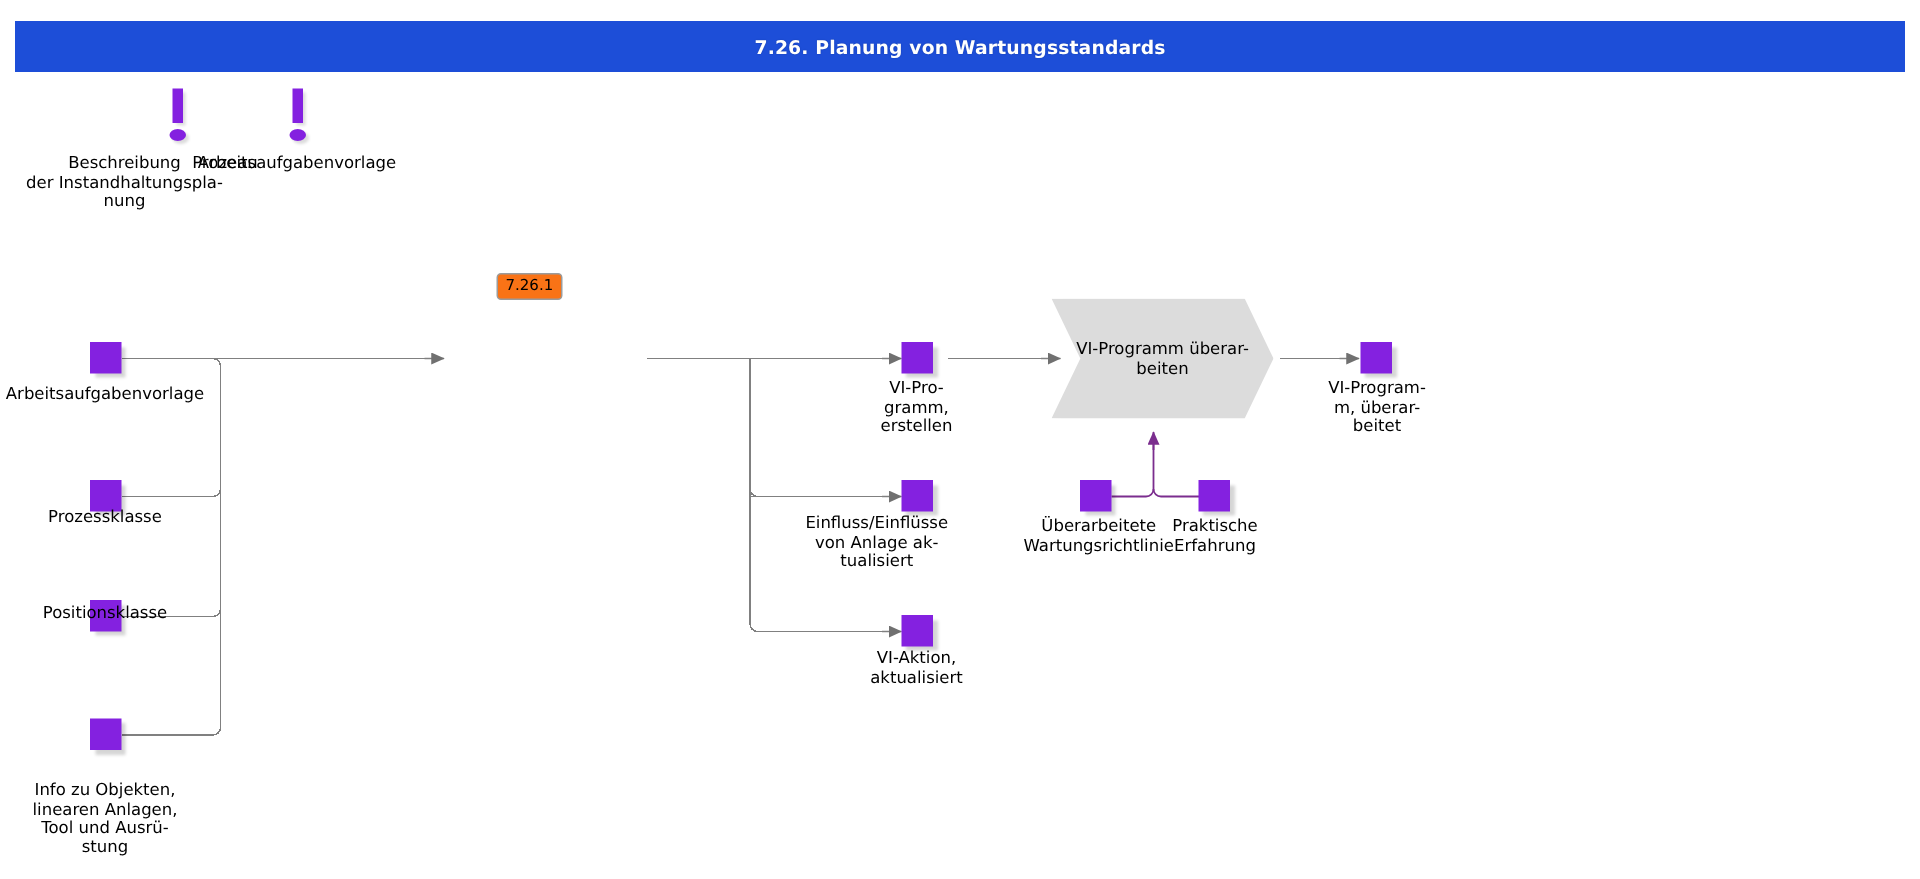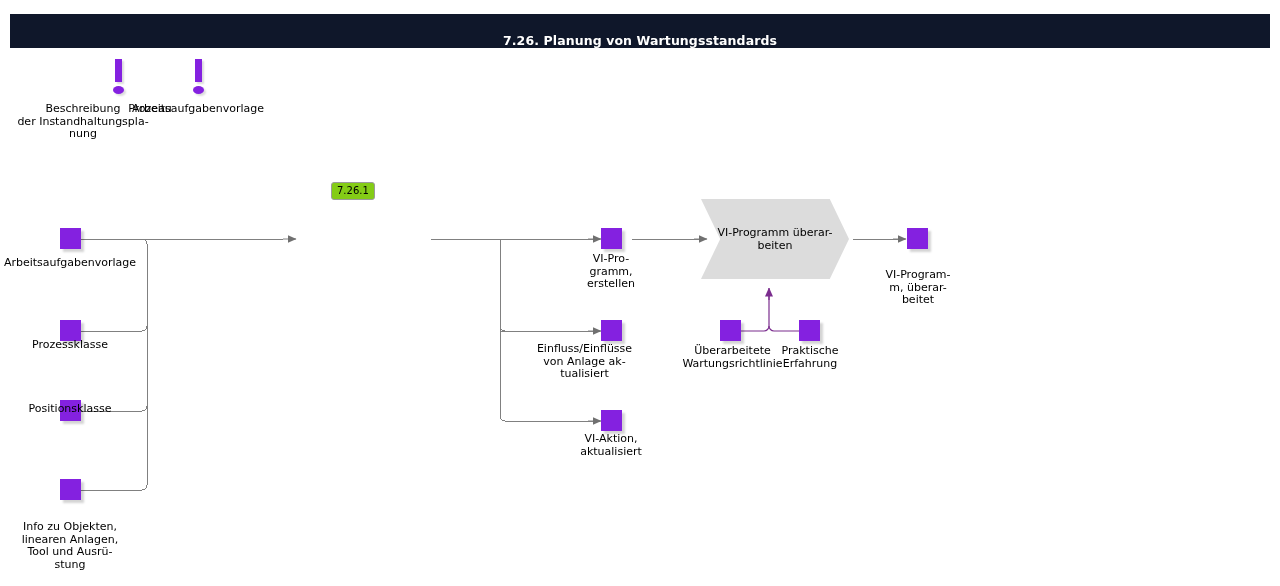--- a/index.html
+++ b/index.html
@@ -20,23 +20,23 @@
     width: 1280px;
     height: 586px;
   }
   
   .title-bar {
     position: absolute;
     left: 10px;
     top: 14px;
     width: 1260px;
     height: 34px;
-    background: #0f172a;
+    background: #1d4ed8;
     display: flex;
-    align-items: flex-end;
+    align-items: center;
     justify-content: center;
   }
   .title-bar .title-text {
     color: #ffffff;
     font-size: 12.5px;
     font-weight: bold;
     letter-spacing: 0.1px;
     text-shadow: 0 0 1px rgba(0,0,0,0.25);
   }
   
@@ -117,21 +117,21 @@
     justify-content: center;
     font-size: 11px;
     line-height: 13px;
     color: #000000;
     text-align: center;
     white-space: pre-line;
   }
   
   .badge {
     position: absolute;
-    background: #84cc16;
+    background: #f97316;
     border: 1px solid #9b9b9b;
     border-radius: 3px;
     font-size: 10px;
     line-height: 11px;
     color: #000000;
     padding: 2px 5px 3px 5px;
     white-space: nowrap;
   }
 </style>
 </head>
@@ -242,21 +242,21 @@
   <div class="data-box" style="left:601px; top:320px;"></div>
   <div class="node-label" style="left:519px; top:343px; width:131px;">Einfluss/Einflüsse
 von Anlage ak-
 tualisiert</div>
 
   <div class="data-box" style="left:601px; top:410px;"></div>
   <div class="node-label" style="left:551px; top:433px; width:120px;">VI-Aktion,
 aktualisiert</div>
 
   <div class="data-box" style="left:907px; top:228px;"></div>
-  <div class="node-label" style="left:858px; top:269px; width:120px;">VI-Program-
+  <div class="node-label" style="left:858px; top:253px; width:120px;">VI-Program-
 m, überar-
 beitet</div>
 
   <div class="data-box" style="left:720px; top:320px;"></div>
   <div class="node-label" style="left:675px; top:345px; width:115px;">Überarbeitete
 Wartungsrichtlinie</div>
 
   <div class="data-box" style="left:799px; top:320px;"></div>
   <div class="node-label" style="left:768px; top:345px; width:84px;">Praktische
 Erfahrung</div>

